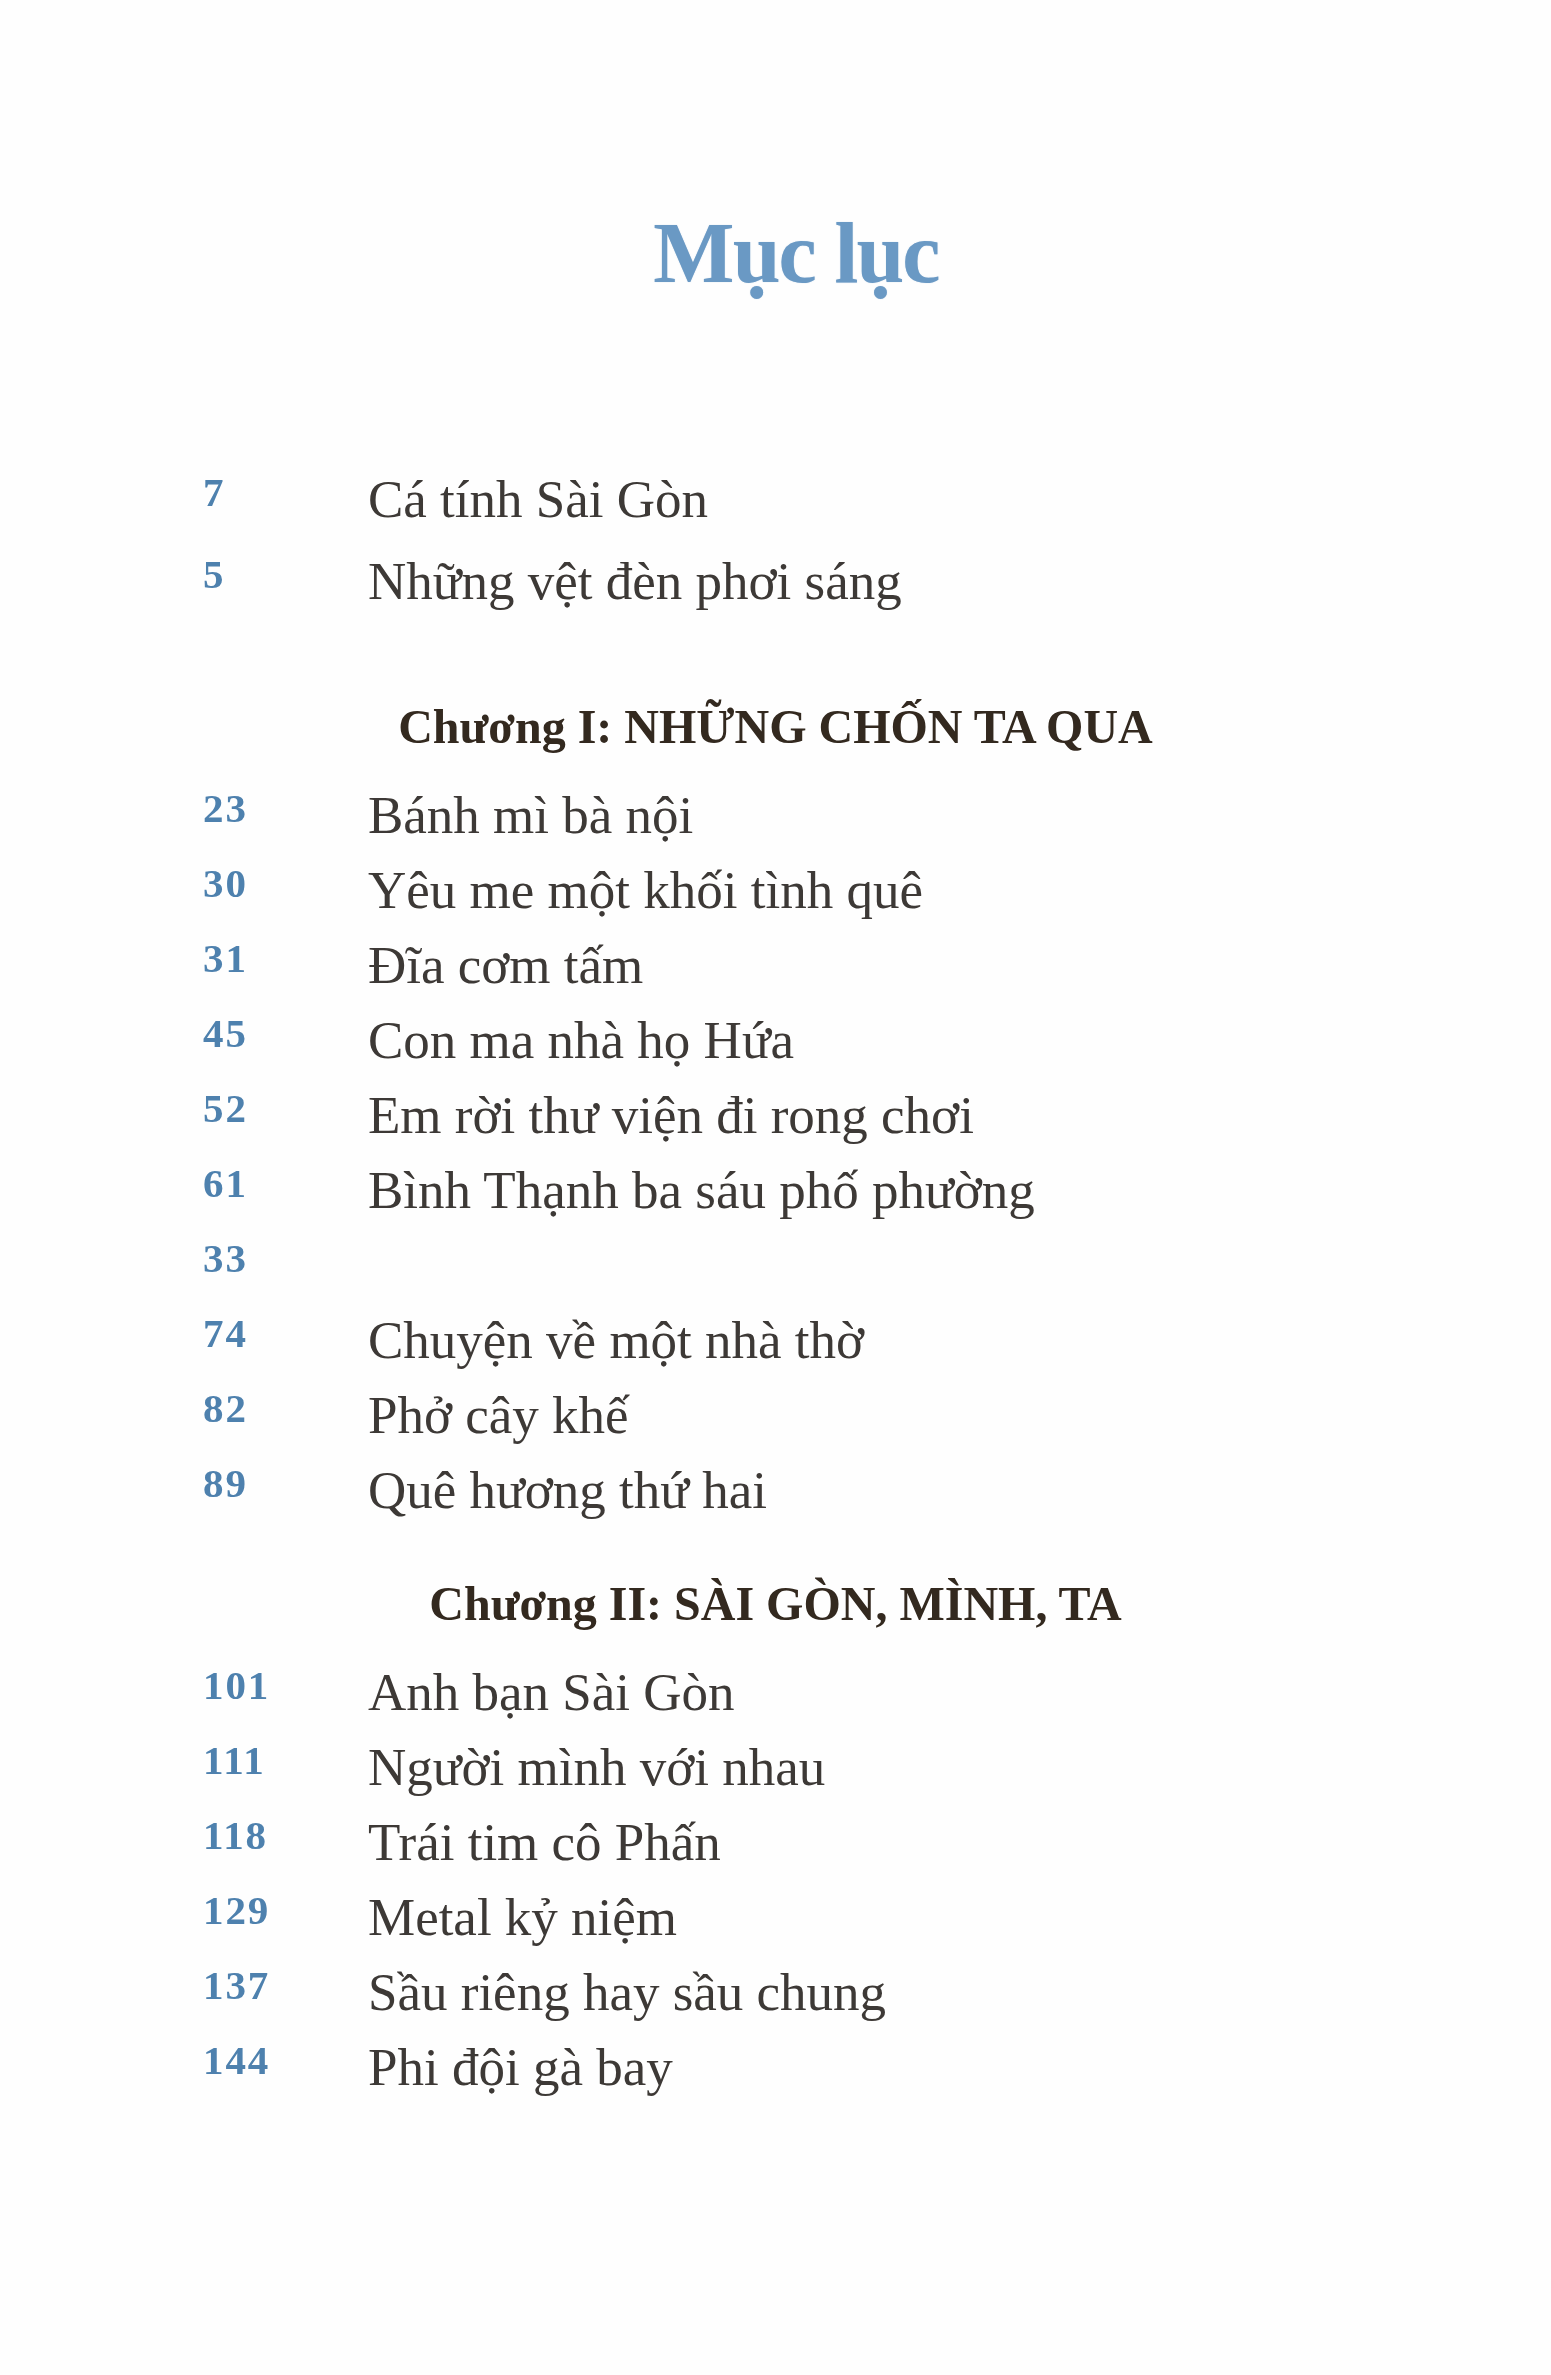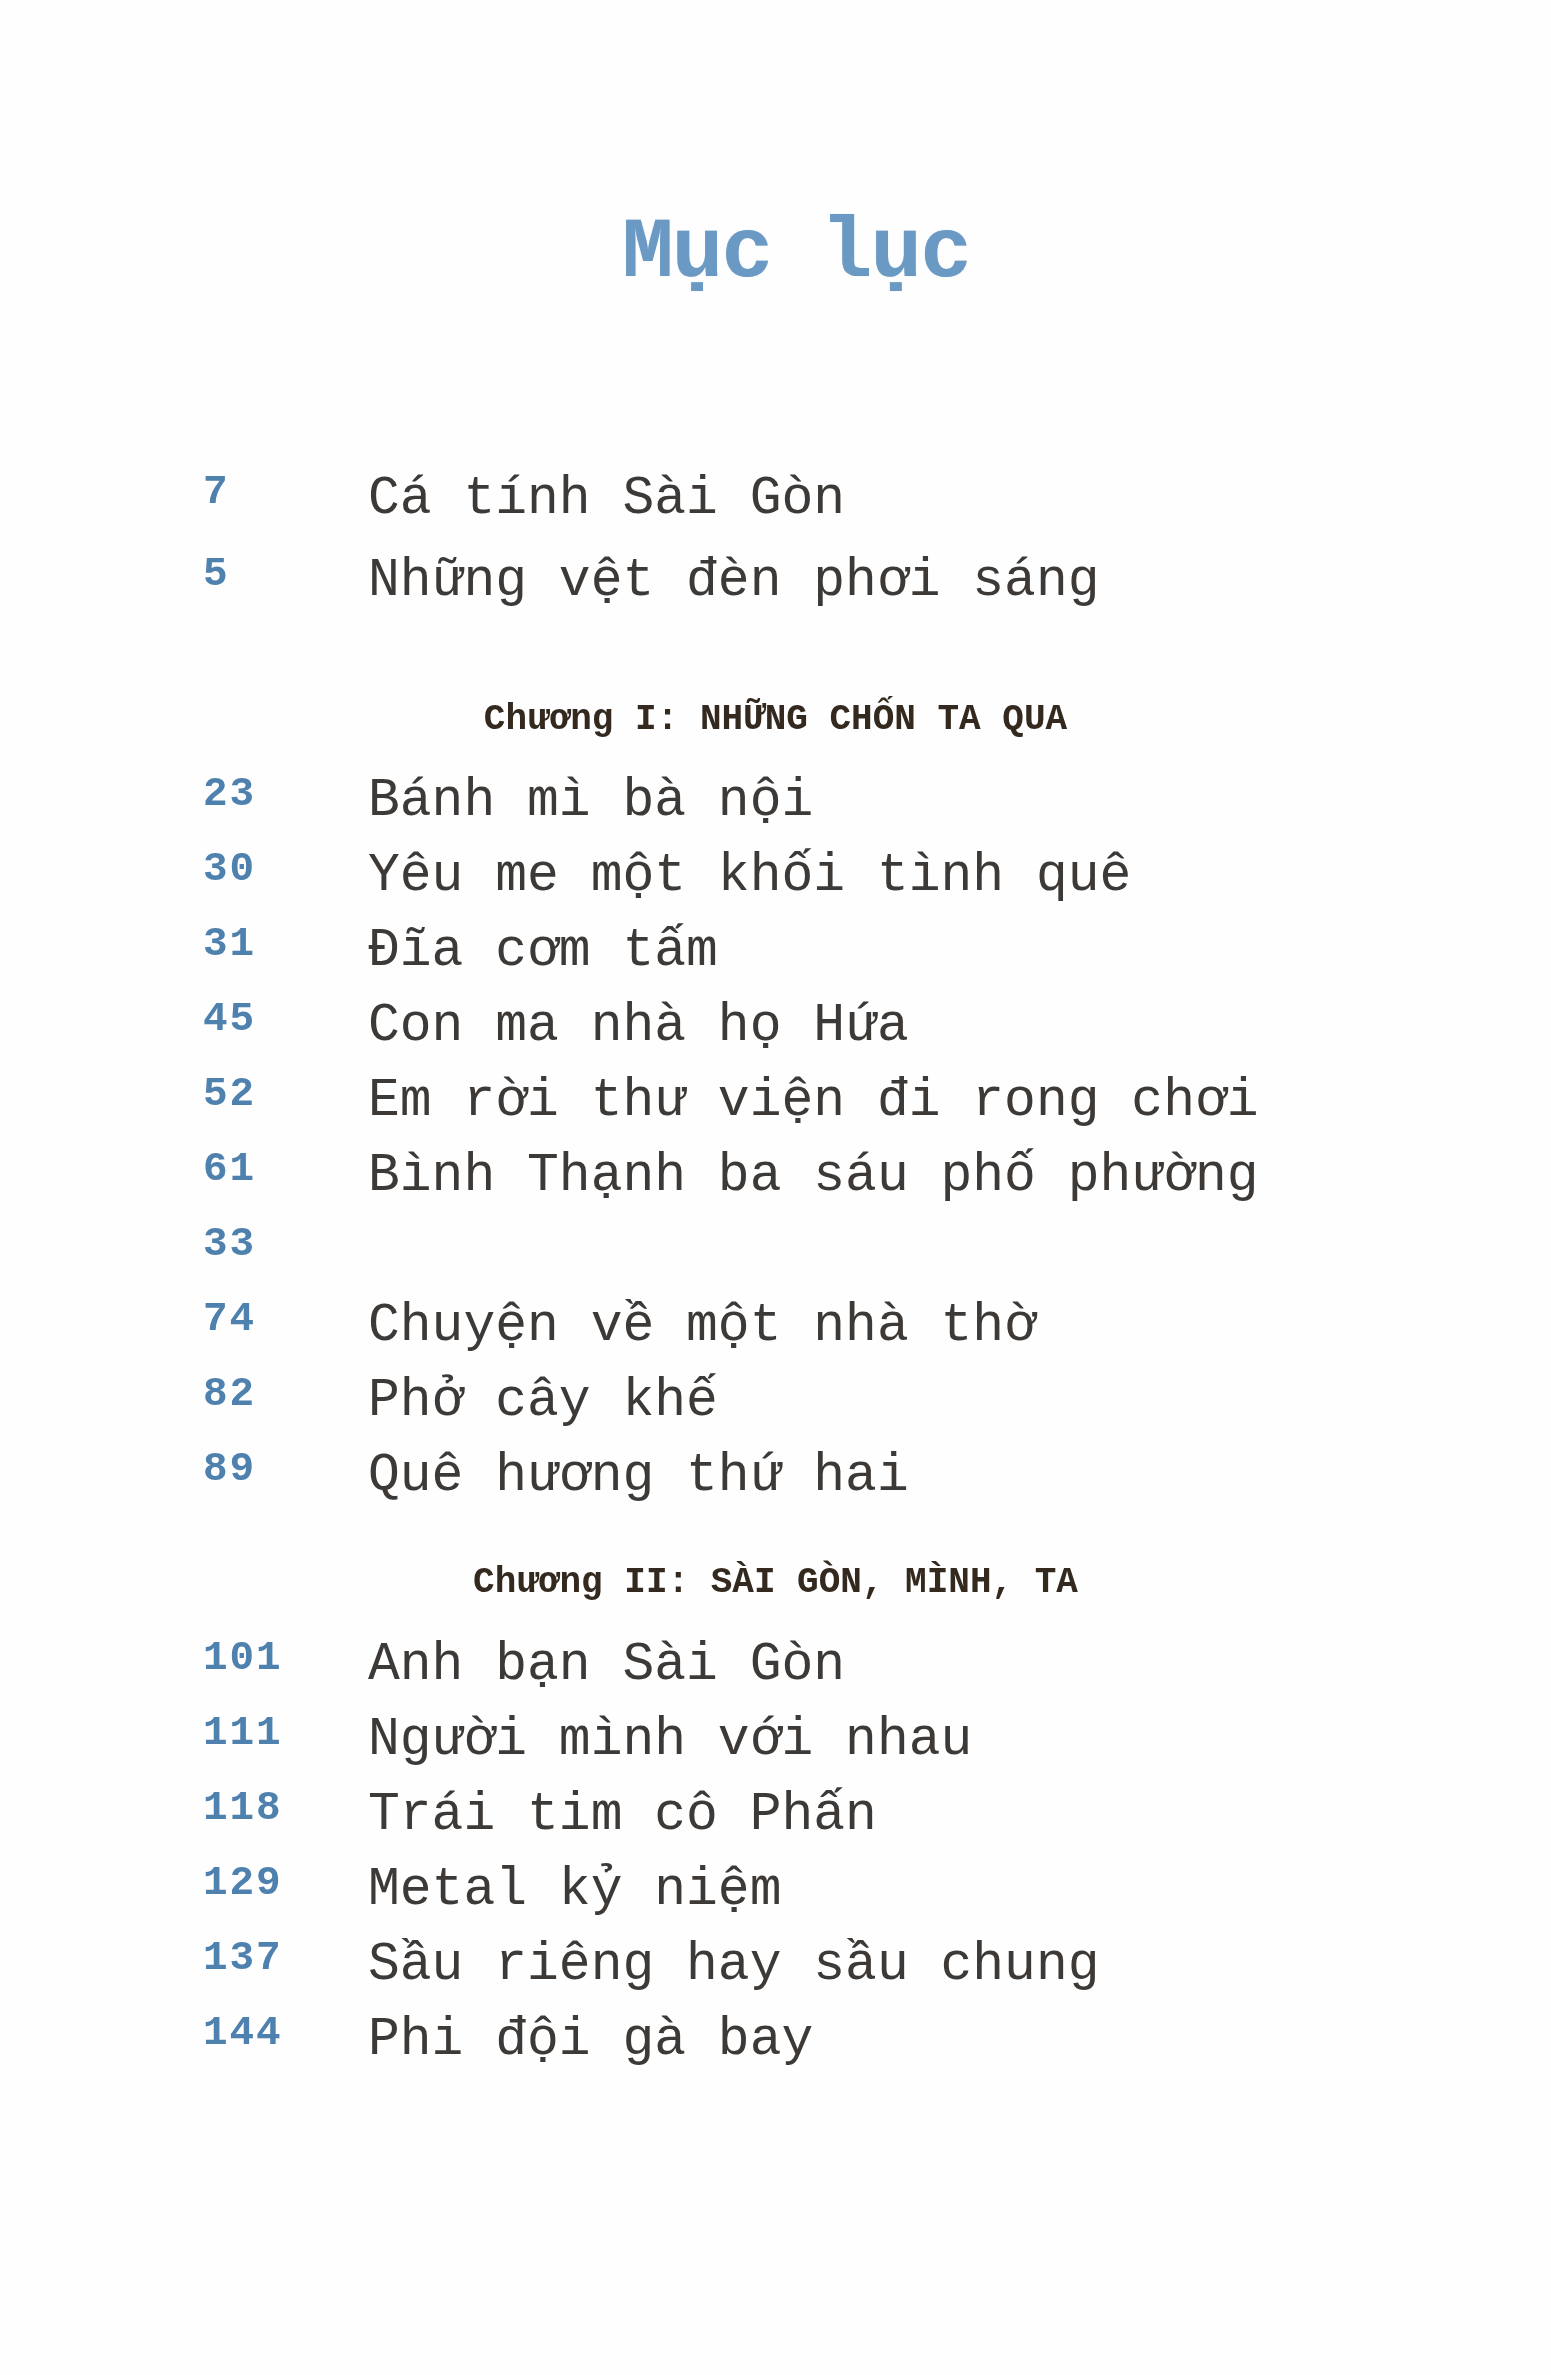--- a/index.html
+++ b/index.html
@@ -6,21 +6,21 @@
     margin: 0;
     padding: 0;
     background: #ffffff;
   }
   .page {
     position: relative;
     width: 1551px;
     height: 2375px;
     background: #fefefe;
     overflow: hidden;
-    font-family: Liberation Mono, monospace;
+    font-family: Liberation Serif, serif;
   }
   .toc-title {
     margin: 210px 0 0 0;
     text-align: center;
     font-size: 86px;
     line-height: 1;
     font-weight: 700;
     letter-spacing: -1.9px;
     color: #6a99c4;
     text-shadow: 0 0 0.9px rgba(106,153,196,0.55);
@@ -46,21 +46,21 @@
     color: #4e81ae;
     letter-spacing: 1.9px;
   }
   .toc-entry-title {
     font-size: 53px;
     color: #3d3936;
   }
   .chapter-heading {
     margin: 0;
     text-align: center;
-    font-size: 36px;
+    font-size: 48px;
     line-height: 1.15;
     font-weight: 700;
     color: #33291f;
     letter-spacing: 0px;
   }
   .chapter-1-heading { margin-top: 67px; }
   .chapter-2-heading { margin-top: 42px; }
 </style>
 </head>
 <body>

